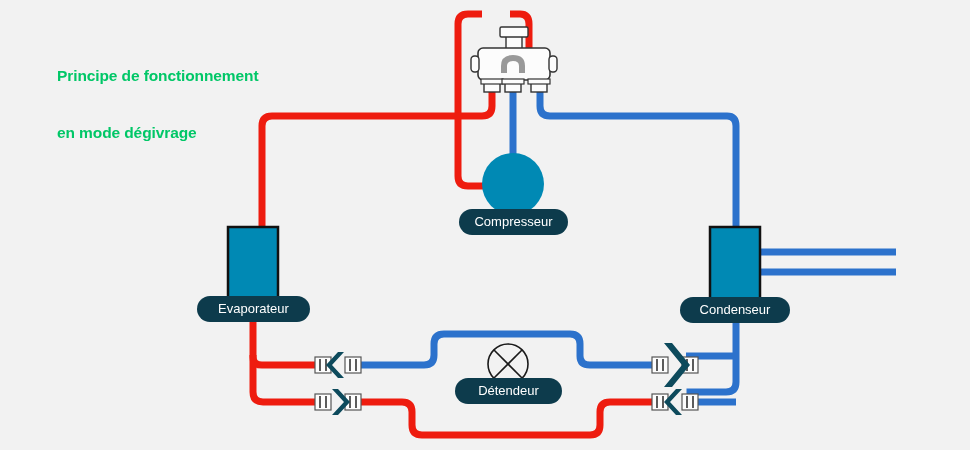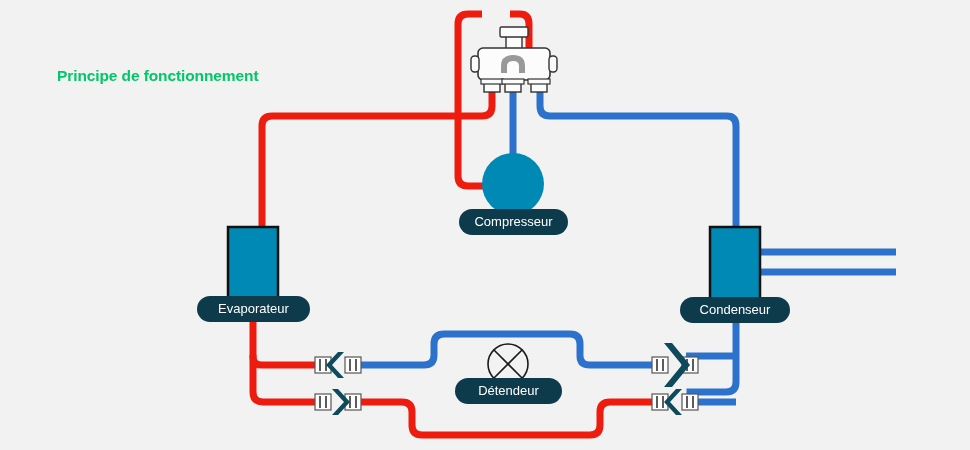--- a/index.html
+++ b/index.html
@@ -43,20 +43,21 @@
     dominant-baseline: middle;
   }
 </style>
 </head>
 <body>
 
 <div id="stage">
 
   <div id="title">
     <span class="line">Principe de fonctionnement</span>
+    <span class="line">en mode dégivrage</span>
   </div>
 
   <svg id="schematic" viewBox="0 0 970 450">
 
     <g fill="none" stroke="#2c72cc" stroke-width="7" stroke-linecap="butt">
 
       <path d="M 513 86 L 513 155"></path>
 
       <path d="M 540 86 L 540 106 Q 540 116 550 116 L 727 116 Q 736 116 736 126 L 736 230"></path>
 

